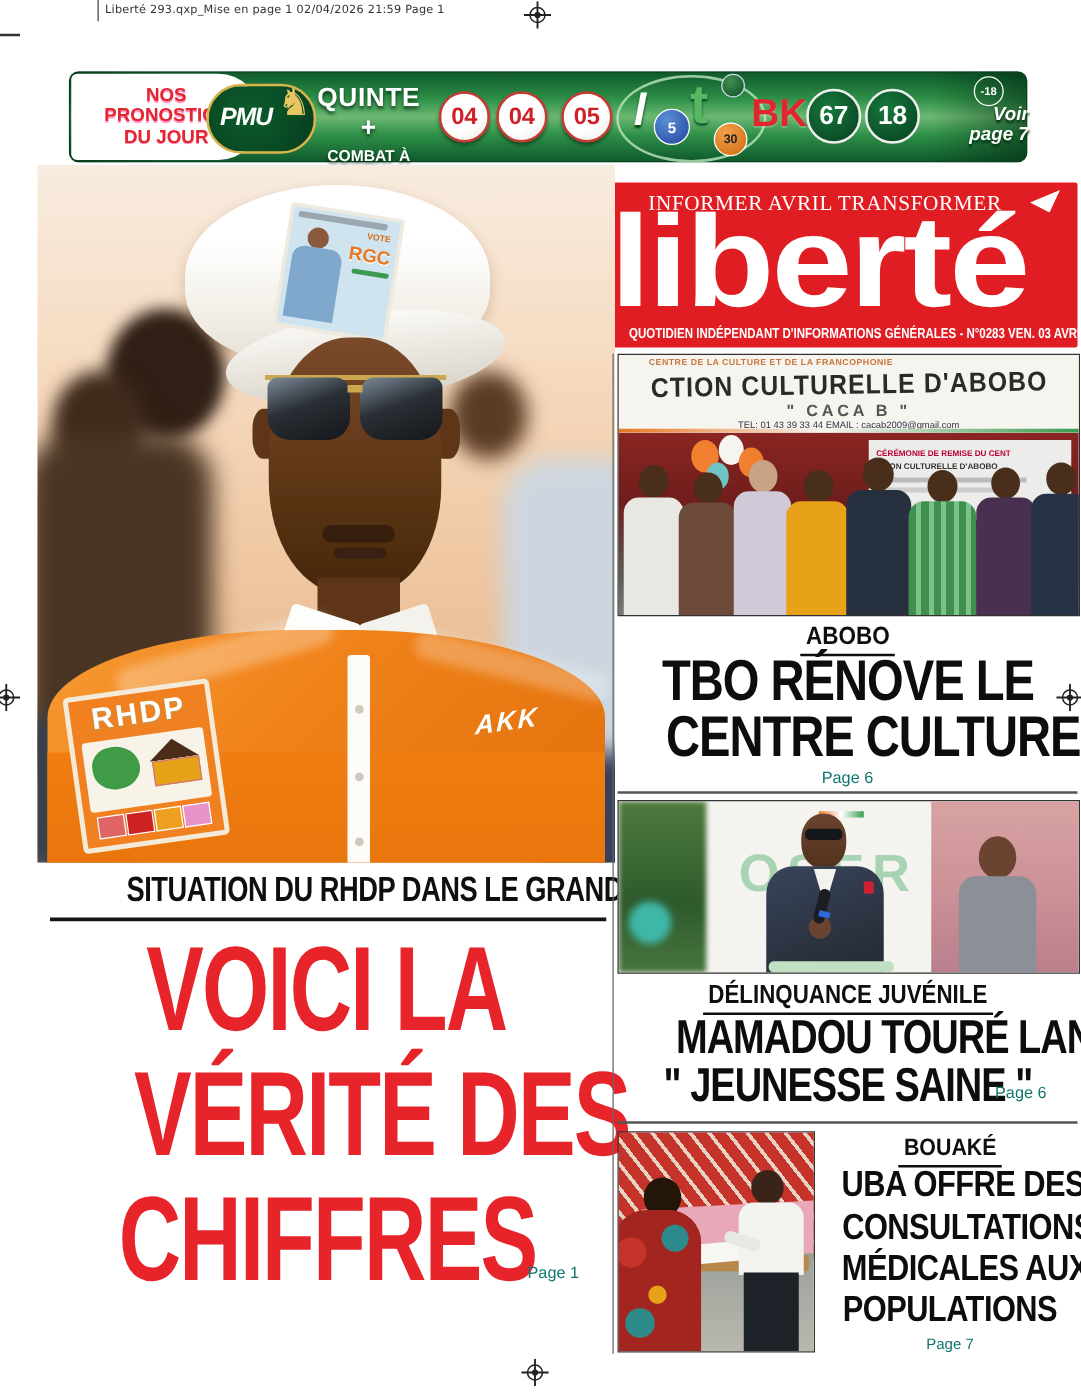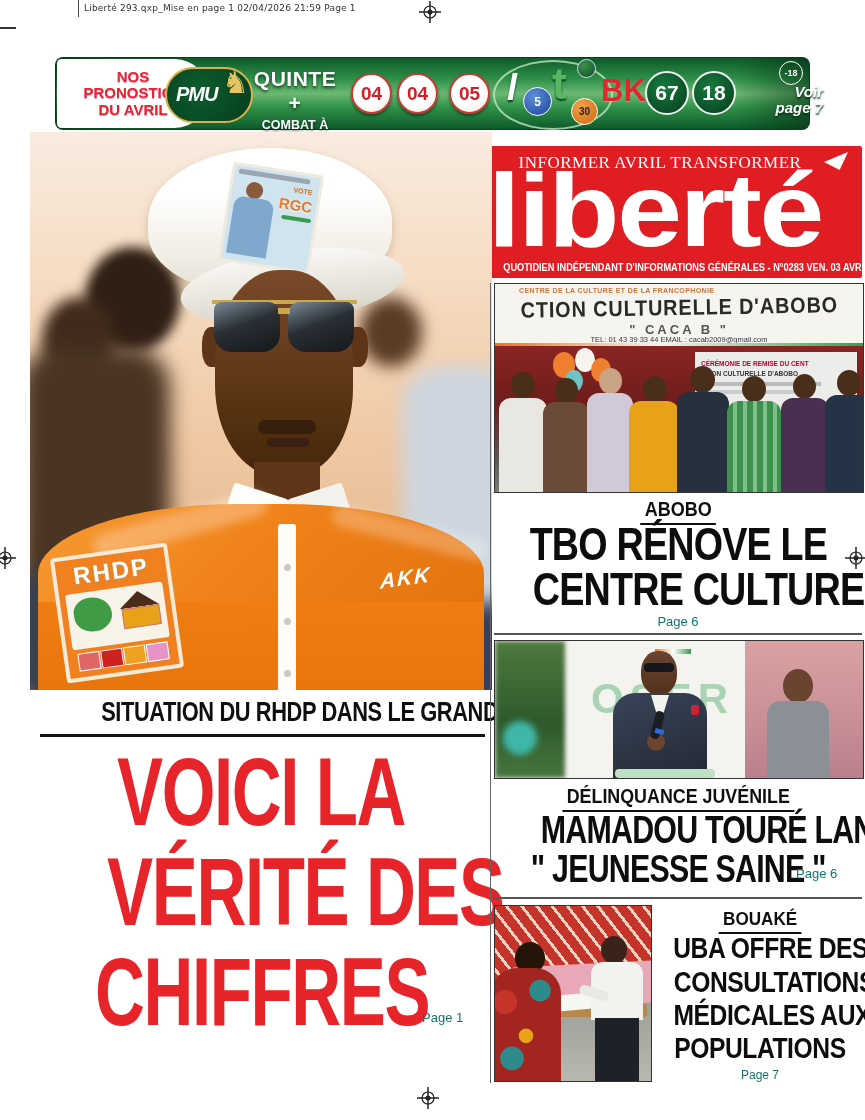--- a/index.html
+++ b/index.html
@@ -11,21 +11,21 @@
   .cond{display:inline-block;white-space:nowrap;}
   
   .slug{font-family:"DejaVu Sans",sans-serif;font-size:9px;color:#333;letter-spacing:.2px;}
   .regmark line{stroke:#222;stroke-width:1.5;}
   .regmark circle{stroke:#222;stroke-width:1.2;fill:none;}
   .regmark .dot{fill:#222;stroke:none;}
   
   .banner{left:55px;top:57px;width:755px;height:73px;border-radius:8px;
     background:linear-gradient(90deg,rgba(2,40,16,.55),rgba(2,40,16,0) 10%,rgba(2,40,16,0) 90%,rgba(2,40,16,.55)),
                linear-gradient(180deg,#0d572a 0%,#2e9048 30%,#6cb873 50%,#2e9048 70%,#0d572a 100%);
-    box-shadow:0 0 0 1px #0a3d1d inset;}
+    box-shadow:0 0 0 1px #0a3d1d inset;padding-left:12px;}
   .pronostics{left:2px;top:2px;width:152px;height:69px;background:#fff;
     border-radius:8px 60px 60px 8px;display:flex;flex-direction:column;justify-content:center;
     color:#e3262d;font-weight:bold;font-size:15px;line-height:1.1;text-align:center;
     text-shadow:0 1px 0 #f9c;}
   .pmu{left:110px;top:10px;width:84px;height:52px;background:radial-gradient(circle at 40% 40%,#0d5c2c,#063d1f);
     border:2px solid #d9b24a;border-radius:28px;color:#fff;}
   .pmu .pmu-txt{position:absolute;left:9px;top:14px;font-weight:bold;font-style:italic;font-size:20px;letter-spacing:-1px;}
   .pmu .horse{position:absolute;right:2px;top:-4px;font-size:30px;color:#e7c563;
     font-family:"DejaVu Sans",sans-serif;text-shadow:0 1px 2px #052;}
   .quinte{left:190px;top:10px;width:100px;color:#fff;text-align:center;text-shadow:0 2px 3px rgba(0,30,10,.7);}
@@ -125,21 +125,21 @@
     <line x1="0" y1="11" x2="22" y2="11"></line>
       <line x1="11" y1="0" x2="11" y2="22"></line>
     <circle cx="11" cy="11" r="6"></circle>
       <circle class="dot" cx="11" cy="11" r="2.5"></circle>
   </svg>
 
   <div class="abs banner">
     <div class="abs pronostics">
       <span>NOS</span>
       <span>PRONOSTICS</span>
-      <span>DU AVRIL</span>
+      <span>DU JOUR</span>
     </div>
     <div class="abs pmu">
       <span class="pmu-txt">PMU</span>
       <span class="horse">♞</span>
     </div>
     <div class="abs quinte">
       <div class="q1">QUINTE +</div>
       <div class="q2">COMBAT À MORT</div>
     </div>
     <div class="abs ball" style="left:296px;top:16px;">04</div>

